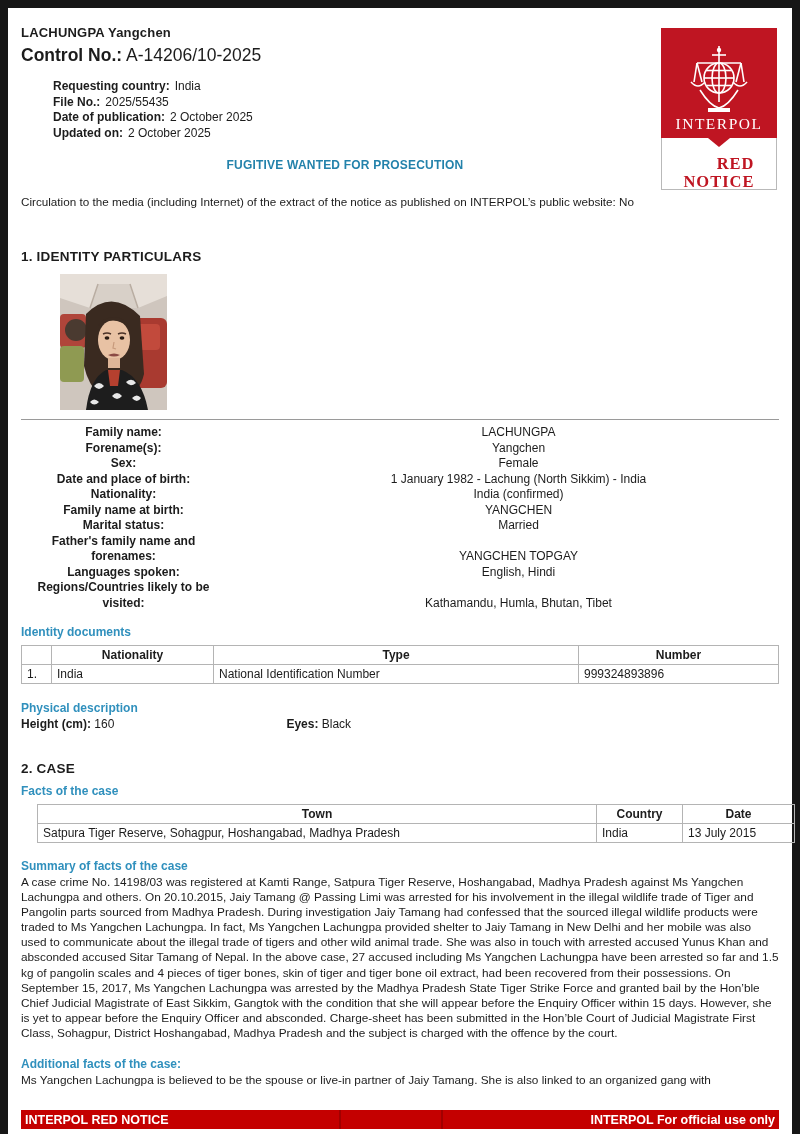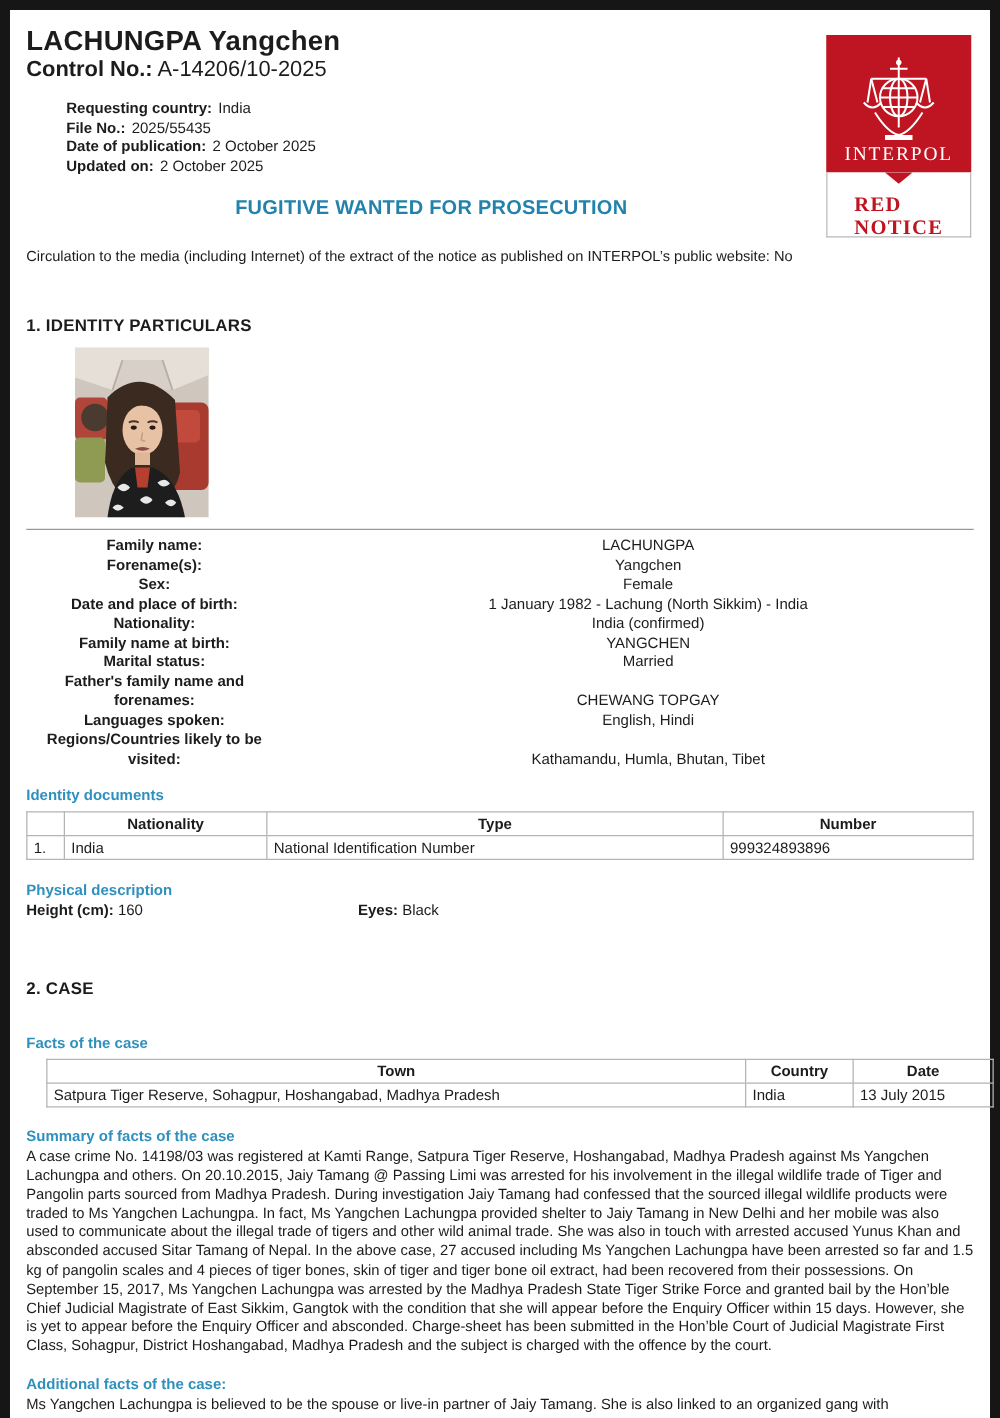--- a/index.html
+++ b/index.html
@@ -12,33 +12,33 @@
   }
   .page {
     background:#ffffff;
     width:784px;
     min-height:1111px;
     position:relative;
     padding:14px 13px 8px 13px;
   }
 
   
-  .doc-title { font-size:22px; font-weight:bold; line-height:22px; letter-spacing:.2px; }
+  .doc-title { font-size:13px; font-weight:bold; line-height:22px; letter-spacing:.2px; }
   .control-line { font-size:17.5px; line-height:22px; }
   .control-line .lbl { font-weight:bold; }
   .meta-block { margin-top:13px; }
   .meta-row { font-size:12px; line-height:15.5px;padding-left:32px; }
   .meta-row .lbl { font-weight:bold; }
   .meta-row .val { margin-left:5px; }
 
   .banner {
     margin-top:17px;
     width:648px;
     text-align:center;
-    font-size:16px;
+    font-size:12px;
     font-weight:bold;
     color:#2382ab;
     letter-spacing:.2px;
   }
   .circulation { margin-top:22px; font-size:11.7px; line-height:15px; }
 
   
   .logo { position:absolute; top:20px; right:15px; width:116px; }
   .logo-red {
     background:#bf1522;
@@ -56,21 +56,21 @@
     display:flex; flex-direction:column; align-items:center; justify-content:center;
   }
   .logo-tri {
     position:absolute; top:0; left:50%; transform:translateX(-50%);
     width:0; height:0;
     border-left:11px solid transparent; border-right:11px solid transparent;
     border-top:9px solid #bf1522;
   }
   .logo-type {
     color:#bf1522; font-family:"Liberation Serif", serif; font-weight:bold;
-    font-size:16.5px; line-height:18px; letter-spacing:1px; text-align:left;
+    font-size:16.5px; line-height:18px; letter-spacing:1px; text-align:right;
     margin-top:18px;
   }
 
   
   .section-heading { font-size:13.5px; font-weight:bold; letter-spacing:.2px; }
   .sec1 { margin-top:40px; }
   .sub-heading { color:#3090bd; font-weight:bold; font-size:12px; line-height:15px; }
 
   .photo-wrap { margin:10px 0 0 39px; width:107px; height:136px; }
   .photo-wrap svg { display:block; }
@@ -97,22 +97,22 @@
   .tbl-facts { margin-top:5px;margin-left:16px; }
   .tbl-facts .c-country { width:86px; }
   .tbl-facts .c-date { width:112px; }
 
   .docs-title { margin-top:14px; }
   .phys-title { margin-top:17px; }
   .phys-row { font-size:12px; line-height:16px; display:flex; }
   .phys-item .lbl { font-weight:bold; }
   .phys-eyes { margin-left:172px; }
 
-  .sec2 { margin-top:47px; }
-  .facts-title { margin-top:29px; }
+  .sec2 { margin-top:29px; }
+  .facts-title { margin-top:8px; }
   .summary-title { margin-top:16px; }
   .body-text { font-size:11.8px; line-height:15.1px; margin-top:1px; }
   .additional-title { margin-top:16px; }
   .additional-text { margin-top:1px; }
 
   
   .footer { margin-top:22px; }
   .footer-bar {
     background:#c40000; height:19px;
     display:flex; justify-content:space-between; align-items:center;
@@ -260,21 +260,21 @@
     <div class="field-row">
       <span class="f-label">Family name at birth:</span>
       <span class="f-value">YANGCHEN</span>
     </div>
     <div class="field-row">
       <span class="f-label">Marital status:</span>
       <span class="f-value">Married</span>
     </div>
     <div class="field-row bottom-align">
       <span class="f-label">Father's family name and forenames:</span>
-      <span class="f-value">CHEWANG TOPGAY</span>
+      <span class="f-value">YANGCHEN TOPGAY</span>
     </div>
     <div class="field-row">
       <span class="f-label">Languages spoken:</span>
       <span class="f-value">English, Hindi</span>
     </div>
     <div class="field-row value-below">
       <span class="f-label">Regions/Countries likely to be visited:</span>
       <span class="spacer"></span>
       <span class="f-value">Kathamandu, Humla, Bhutan, Tibet</span>
     </div>

